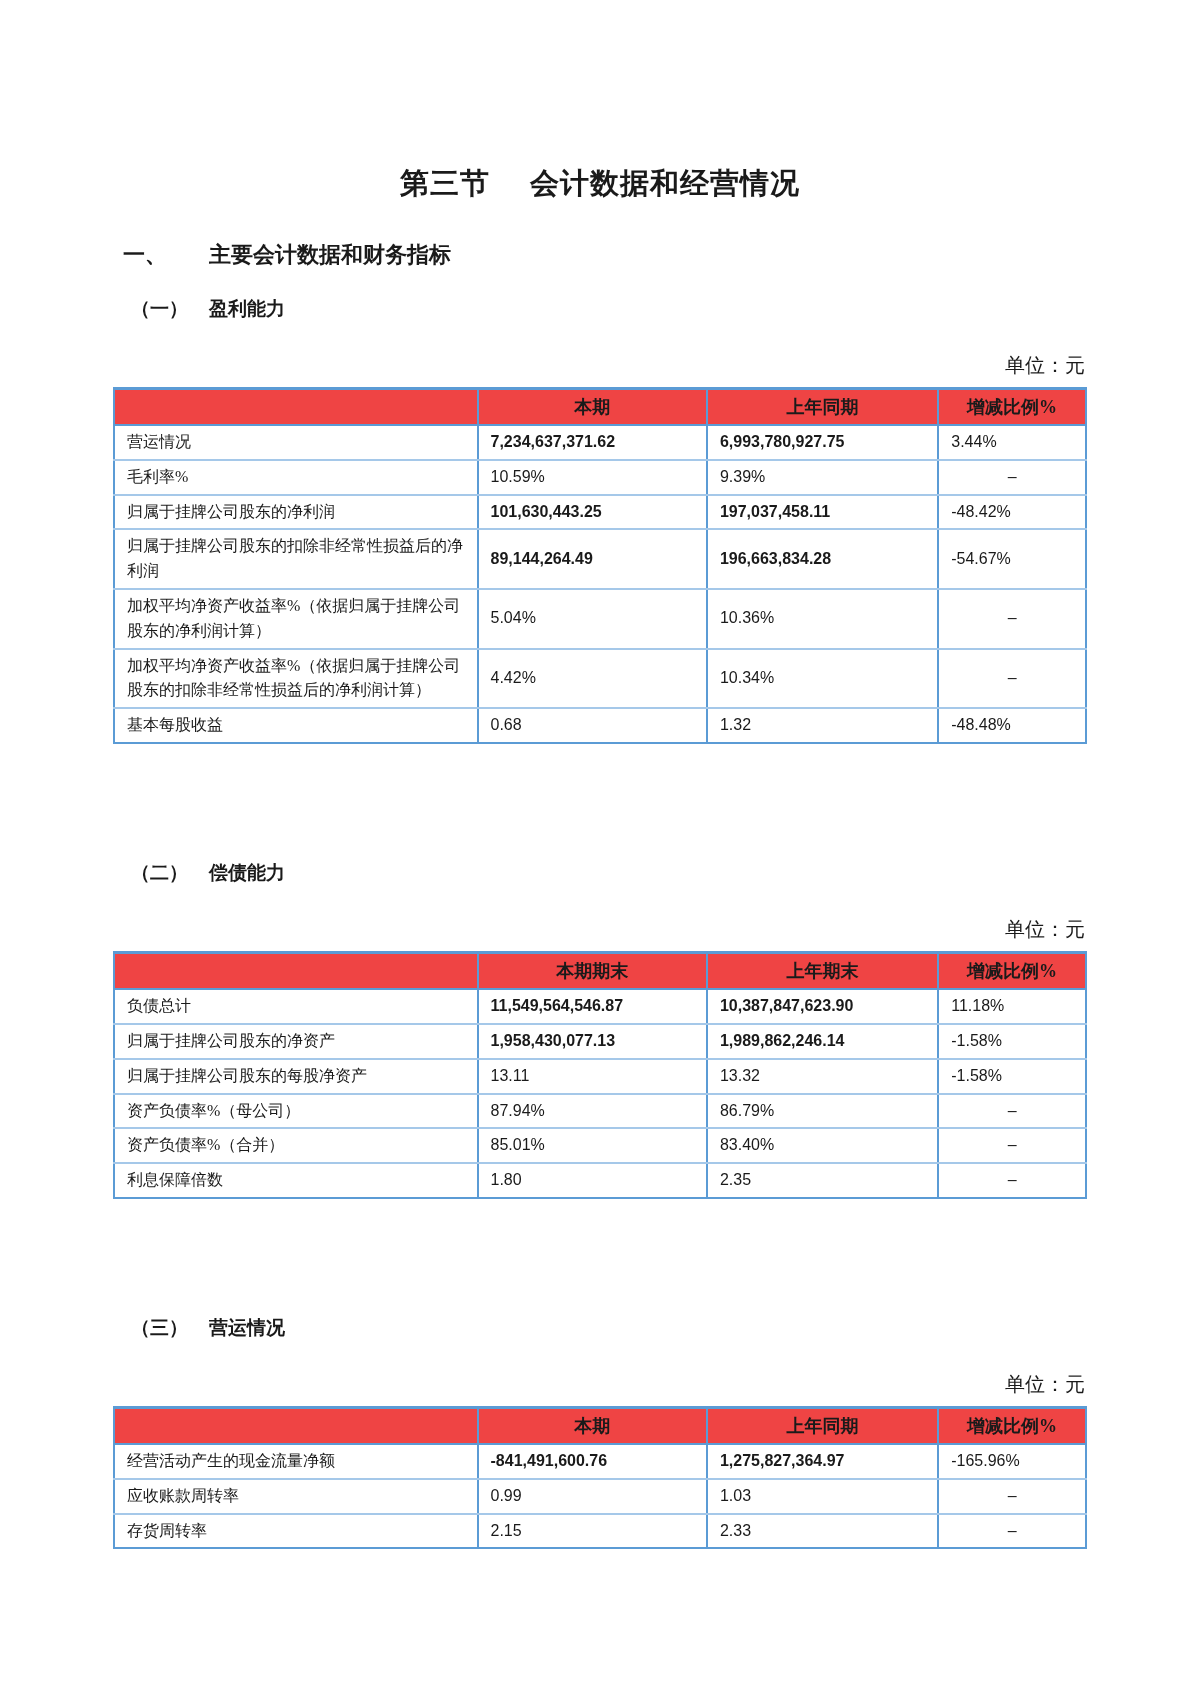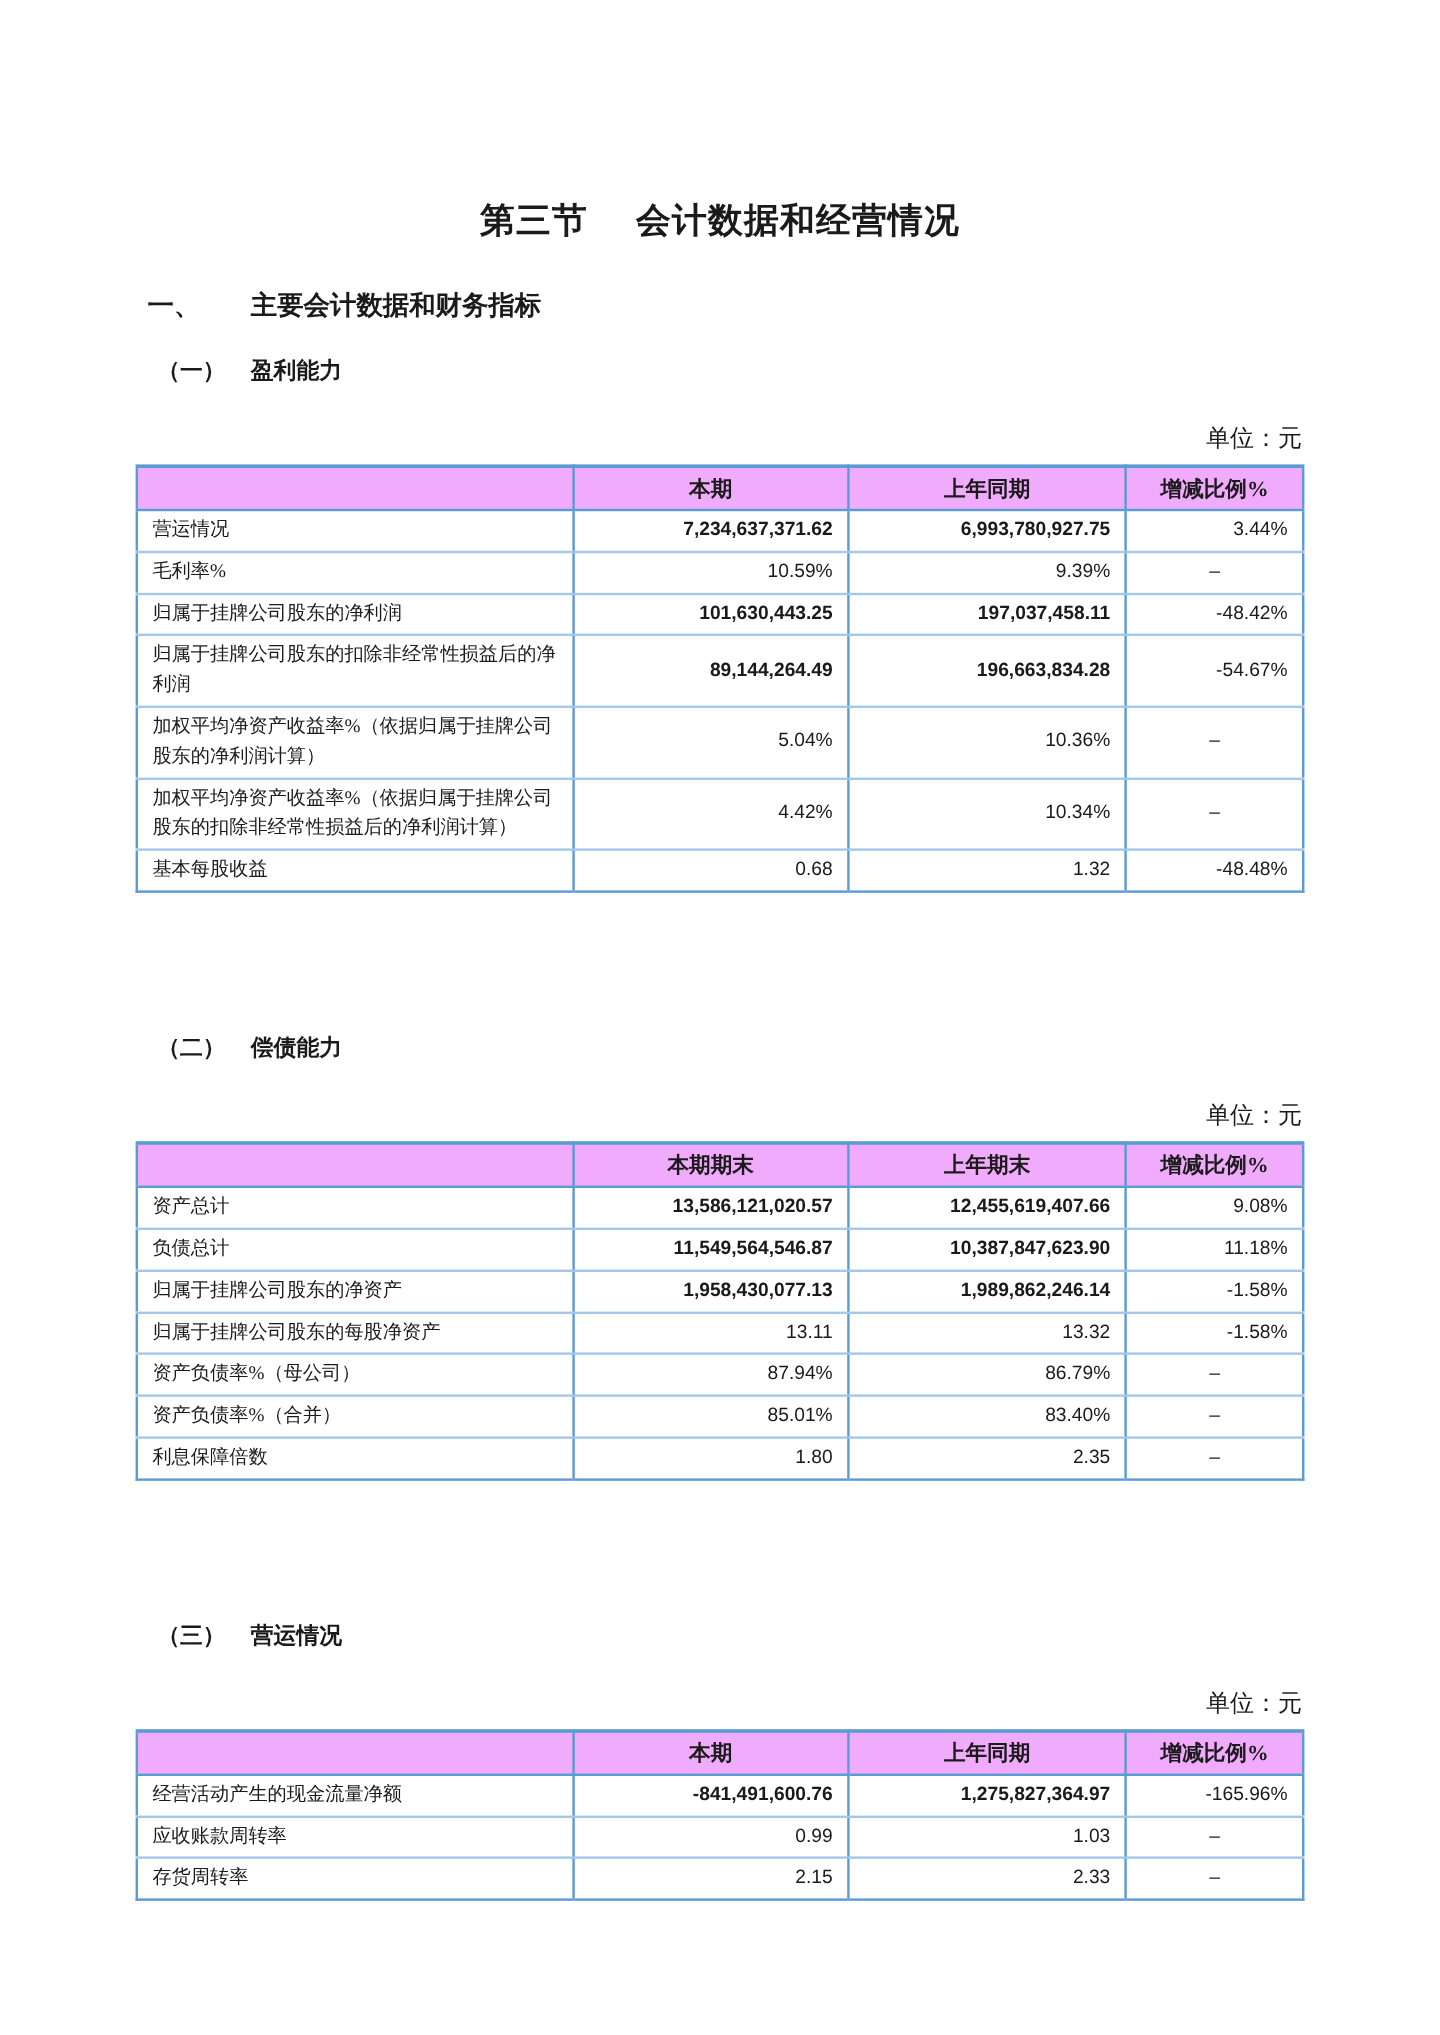--- a/index.html
+++ b/index.html
@@ -54,21 +54,21 @@
     margin-top:8px;
     border:2px solid #5b9bd5;
     border-top-width:3px;
   }
   table.fin col.c0 { width:37.4%; }
   table.fin col.c1 { width:23.6%; }
   table.fin col.c2 { width:23.8%; }
   table.fin col.c3 { width:15.2%; }
 
   table.fin th {
-    background:#f0abfc;
+    background:#ef4444;
     font-size:18px;
     font-weight:bold;
     text-align:center;
     padding:4px 8px;
     border-right:2px solid #5b9bd5;
     border-bottom:2px solid #5b9bd5;
     line-height:1.45;
   }
   table.fin td {
     font-size:16px;
@@ -82,21 +82,20 @@
   table.fin td:last-child { border-right:none; }
   table.fin tr:last-child td { border-bottom:none; }
 
   td.label {
     text-align:left;
     font-size:17.5px;
     padding-right:42px;
     line-height:1.7;
   }
   td.num {
-    text-align:right;
     font-family:"Liberation Sans","DejaVu Sans",sans-serif;
     font-size:16.5px;
   }
   td.num.bold { font-weight:bold; }
   td.dash {
     text-align:center;
     vertical-align:top;
     font-family:"Liberation Sans","DejaVu Sans",sans-serif;
     font-size:16px;
   }
@@ -201,26 +200,20 @@
         <thead>
           <tr>
             <th></th>
             <th>本期期末</th>
             <th>上年期末</th>
             <th>增减比例%</th>
           </tr>
         </thead>
         <tbody>
           <tr>
-            <td class="label">资产总计</td>
-            <td class="num bold">13,586,121,020.57</td>
-            <td class="num bold">12,455,619,407.66</td>
-            <td class="num">9.08%</td>
-          </tr>
-          <tr>
             <td class="label">负债总计</td>
             <td class="num bold">11,549,564,546.87</td>
             <td class="num bold">10,387,847,623.90</td>
             <td class="num">11.18%</td>
           </tr>
           <tr>
             <td class="label">归属于挂牌公司股东的净资产</td>
             <td class="num bold">1,958,430,077.13</td>
             <td class="num bold">1,989,862,246.14</td>
             <td class="num">-1.58%</td>

